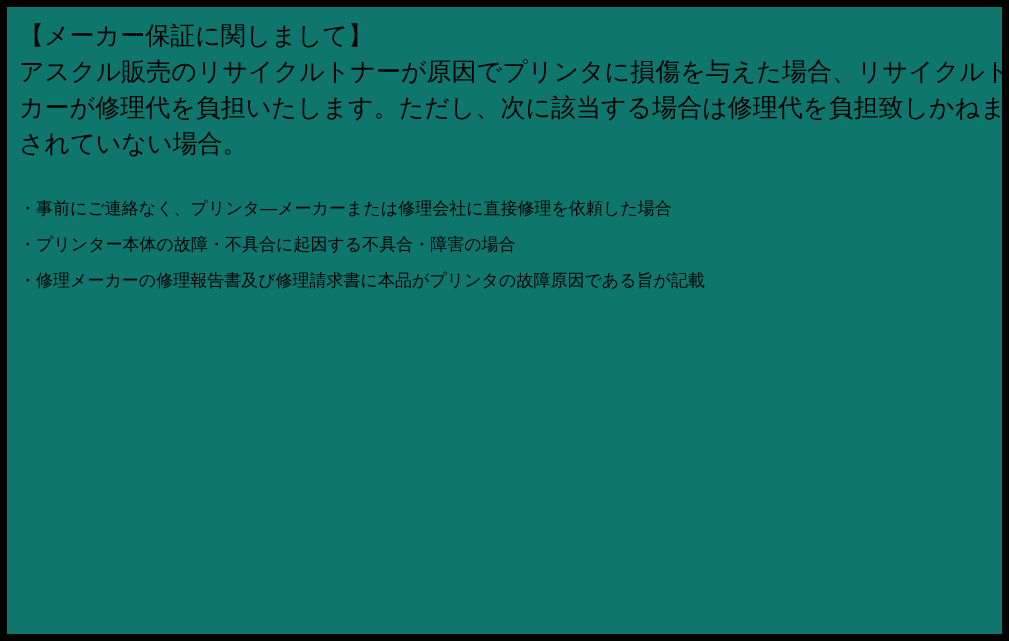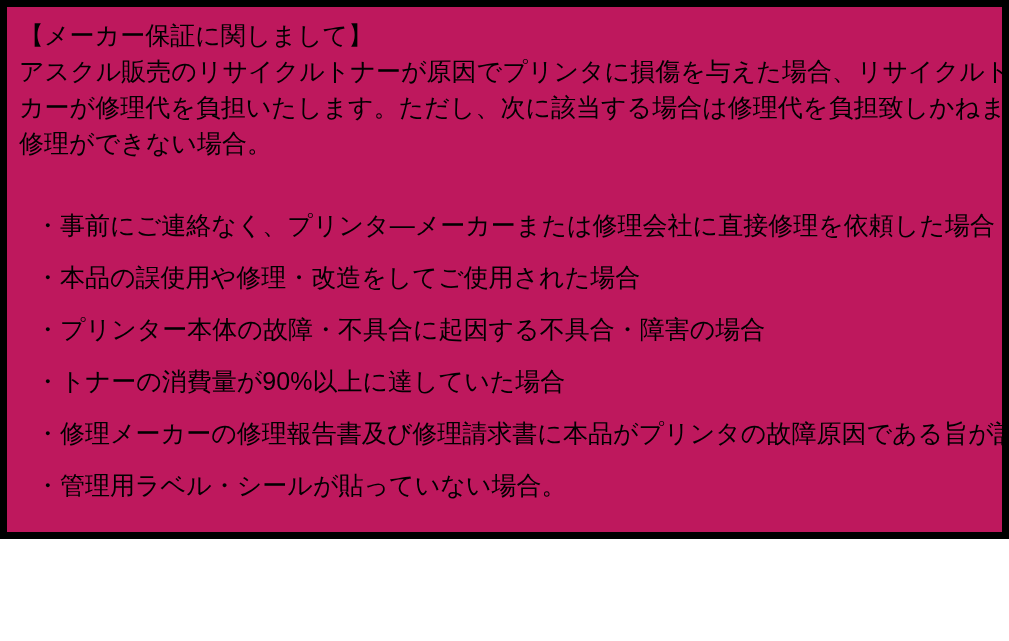--- a/index.html
+++ b/index.html
@@ -9,23 +9,23 @@
   }
   body {
     width: 1009px;
     height: 641px;
     font-family: "Liberation Sans", "DejaVu Sans", sans-serif;
     overflow: hidden;
   }
   #notice-box {
     box-sizing: border-box;
     width: 1009px;
-    height: 539px;
+    height: 641px;
     border: 7px solid #000000;
-    background: #be185d;
+    background: #0f766e;
     padding: 10px 12px 0 12px;
     overflow: hidden;
   }
   .heading {
     font-size: 25px;
     line-height: 36px;
     color: #000000;
     white-space: nowrap;
     letter-spacing: 0px;
   }
@@ -41,60 +41,51 @@
   }
   .spacer {
     height: 30px;
   }
   .bullet-list {
     list-style: none;
     margin: 0;
     padding: 0;
   }
   .bullet-list li {
-    font-size: 25px;
+    font-size: 17px;
     line-height: 36px;
     color: #000000;
-    margin: 16px;
+    margin: 0;
     padding: 0;
   }
   .bullet-list li .ln {
     display: block;
     white-space: nowrap;
   }
 </style>
 </head>
 <body>
 
 <div id="notice-box">
 
   <div class="heading">【メーカー保証に関しまして】</div>
 
   <div class="para">
     <span class="ln">アスクル販売のリサイクルトナーが原因でプリンタに損傷を与えた場合、リサイクルトナーメー</span>
     <span class="ln">カーが修理代を負担いたします。ただし、次に該当する場合は修理代を負担致しかねますの</span>
-    <span class="ln">修理ができない場合。</span>
+    <span class="ln">されていない場合。</span>
   </div>
 
   <div class="spacer"></div>
 
   <ul class="bullet-list">
     <li>
       <span class="ln">・事前にご連絡なく、プリンタ―メーカーまたは修理会社に直接修理を依頼した場合</span>
     </li>
     <li>
-      <span class="ln">・本品の誤使用や修理・改造をしてご使用された場合</span>
-    </li>
-    <li>
       <span class="ln">・プリンター本体の故障・不具合に起因する不具合・障害の場合</span>
     </li>
     <li>
-      <span class="ln">・トナーの消費量が90%以上に達していた場合</span>
-    </li>
-    <li>
       <span class="ln">・修理メーカーの修理報告書及び修理請求書に本品がプリンタの故障原因である旨が記載</span>
-    </li>
-    <li>
-      <span class="ln">・管理用ラベル・シールが貼っていない場合。</span>
     </li>
   </ul>
 
 </div>
 
 </body></html>

